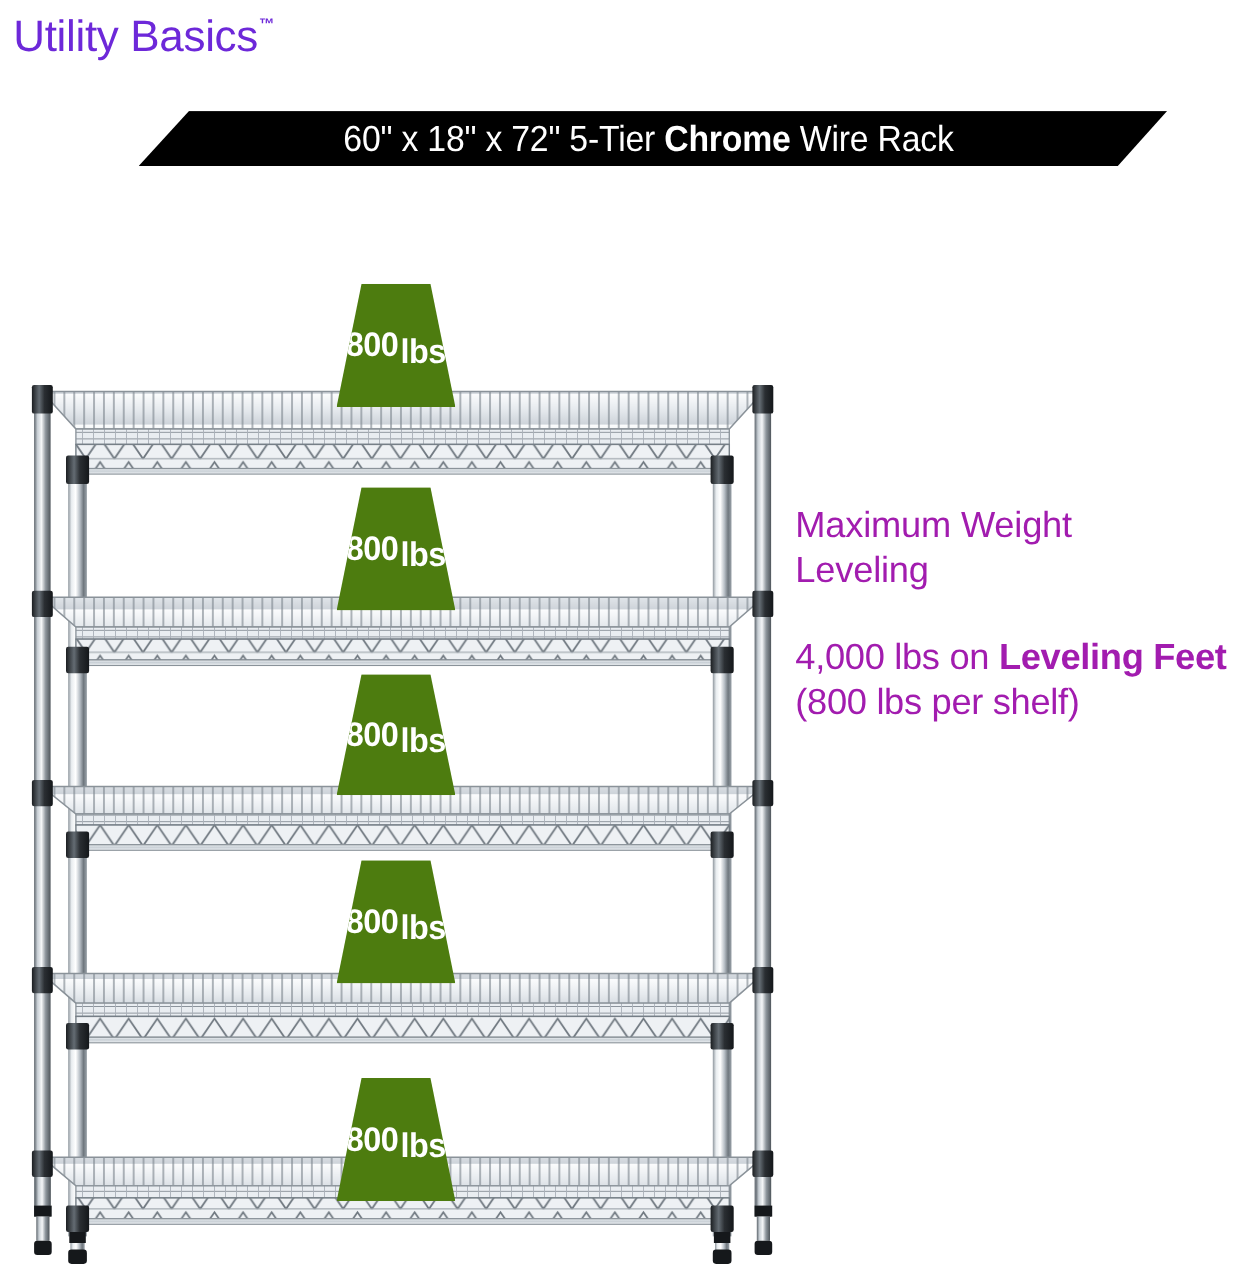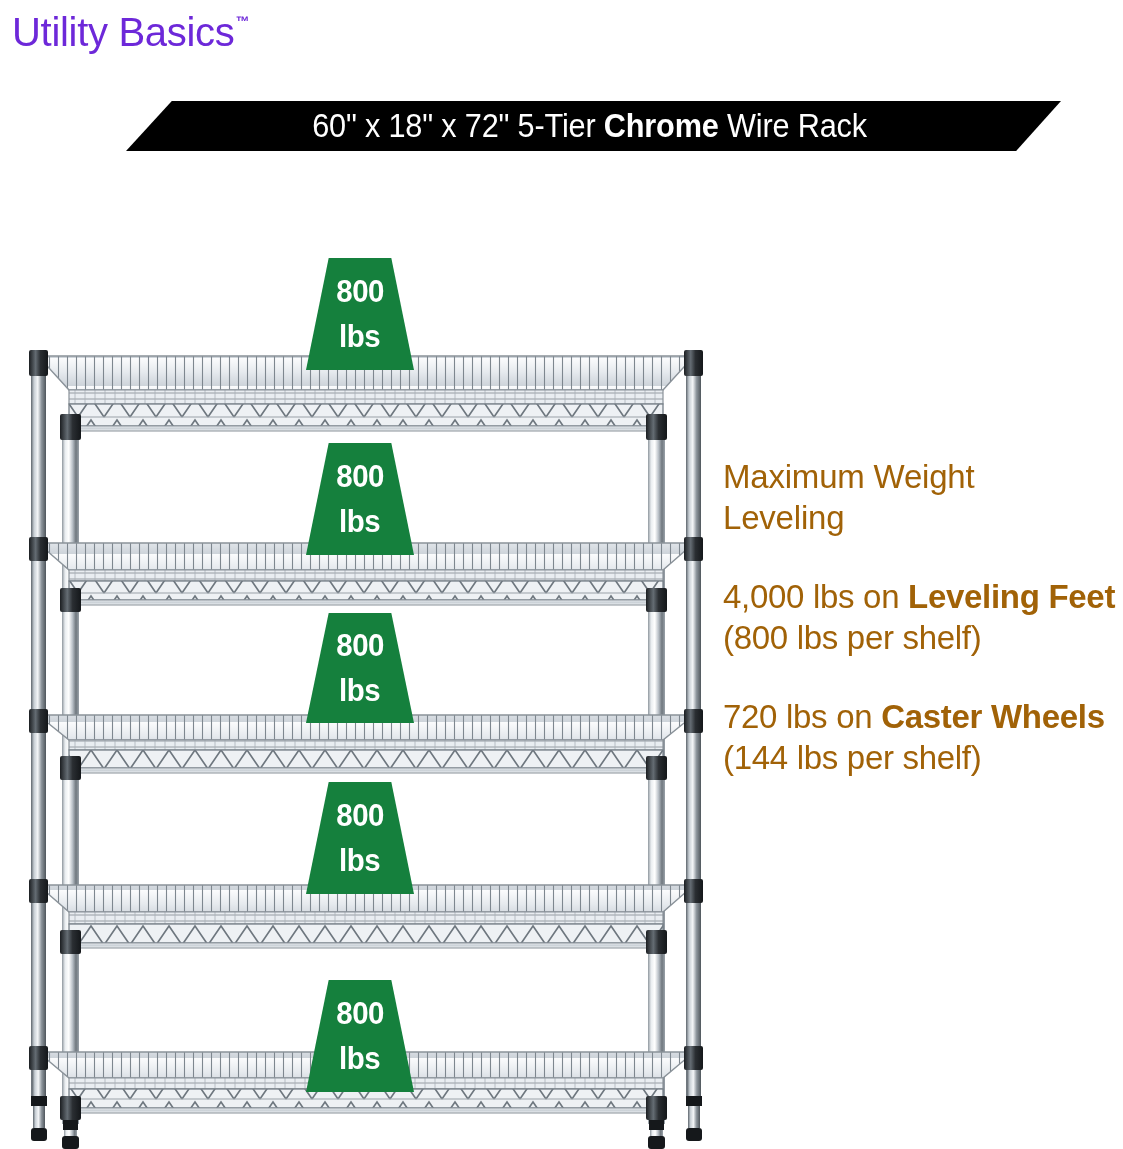--- a/index.html
+++ b/index.html
@@ -33,45 +33,45 @@
     color:#ffffff;font-size:33px;line-height:36px;white-space:nowrap;
     font-family:"Liberation Sans Narrow","Liberation Sans",sans-serif;
     font-weight:400;letter-spacing:-0.2px;transform:scaleX(0.93);
     padding-right:8px;
   }
   #banner-text b{font-weight:700;}
 
   
   #info-col{
     position:absolute;left:723px;top:456px;width:400px;
-    color:#a16207;
+    color:#a21caf;
   }
   .info-head{
     font-size:33px;line-height:41px;font-weight:400;
     letter-spacing:-0.2px;margin:0 0 38px 0;
   }
   .info-para{
     font-size:33px;line-height:41px;font-weight:400;
     letter-spacing:-0.3px;margin:12px 0 38px 0;
   }
   .info-para b{font-weight:700;}
 
   
   #rack{
     position:absolute;left:0;top:330px;width:730px;height:819px;
   }
   #rack svg{display:block;width:730px;height:819px;}
 
   
   .badge{
     position:absolute;
-    background:#15803d;
+    background:#4d7c0f;
     -webkit-clip-path:polygon(21% 0,79% 0,100% 100%,0 100%);
     clip-path:polygon(21% 0,79% 0,100% 100%,0 100%);
-    display:flex;flex-direction:column;align-items:center;
+    display:flex;align-items:center;
     justify-content:center;
   }
   .badge .num,.badge .unit{
     color:#ffffff;font-weight:700;letter-spacing:-0.5px;
     font-family:"Liberation Sans Narrow","Liberation Sans",sans-serif;
     transform:scaleX(0.95);
   }
   .badge .num{font-size:31px;line-height:34px;}
   .badge .unit{font-size:31px;line-height:34px;margin-top:11px;}
 </style>
@@ -286,17 +286,14 @@
 
   <div class="info-head">
     <span>Maximum Weight</span><br>
     <span>Leveling</span>
   </div>
 
   <p class="info-para">
     <span>4,000 lbs on </span><b>Leveling Feet</b><span> (800 lbs per shelf)</span>
   </p>
 
-  <p class="info-para">
-    <span>720 lbs on </span><b>Caster Wheels</b><span> (144 lbs per shelf)</span>
-  </p>
 
 </div>
 
 </body></html>

